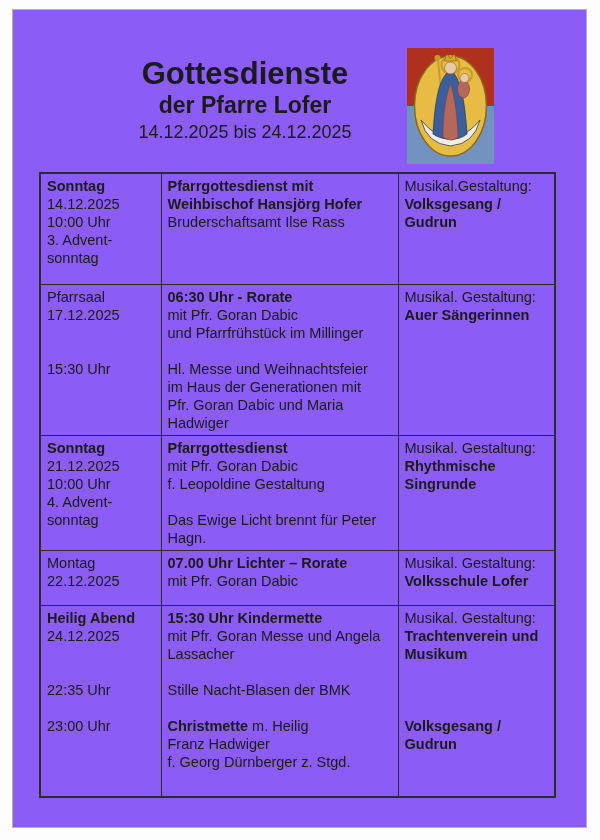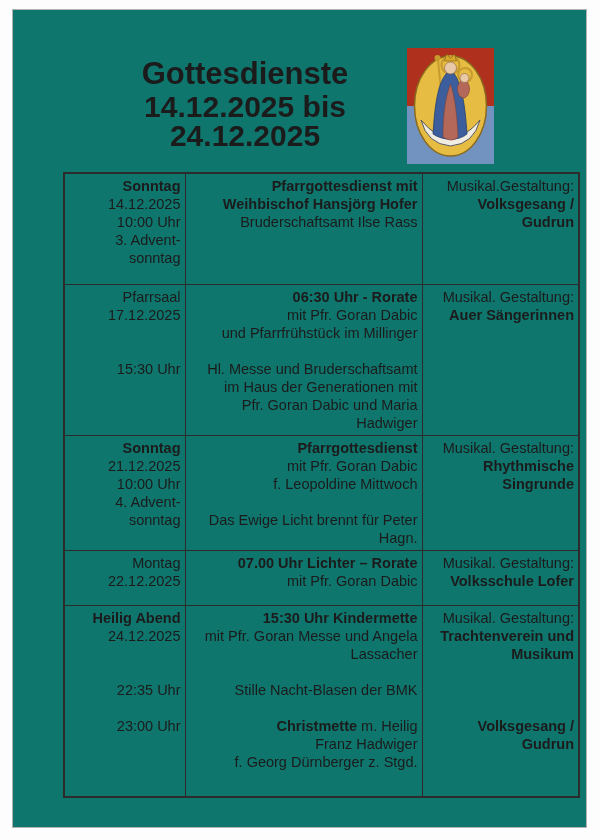--- a/index.html
+++ b/index.html
@@ -7,48 +7,47 @@
     width:600px; height:840px; position:relative;
     background:#fdfdfd;
     font-family:"Liberation Sans", sans-serif;
     color:#1b1b1b;
   }
   .page {
     position:absolute; left:12px; top:9px;
     width:575px; height:819px;
     box-sizing:border-box;
     border:1px solid #b3b3b3;
-    background:#0f766e;
+    background:#8b5cf6;
     overflow:hidden;
   }
   .doc-header {
     display:flex; align-items:flex-start;
     margin:38px 92px 0 50px;
   }
   .title-block {
     flex:1; text-align:center; padding:8px 0 0 20px;
   }
   .title-block h1 {
     margin:0; font-size:31px; line-height:36px; font-weight:bold;
   }
   .subtitle {
     font-size:23px; line-height:26px; font-weight:bold;
   }
   .daterange {
-    font-size:30px; line-height:29px; font-weight:bold;
+    font-size:18px; line-height:29px; font-weight:normal;
   }
   .emblem { width:87px; height:116px; flex:0 0 auto; display:block; }
 
   table.schedule {
     border-collapse:collapse;
     table-layout:fixed;
-    margin:8px 0 0 50px;
+    margin:8px 0 0 26px;
     width:515px;
     border:2px solid #2b2b2b;
-    text-align:right;
   }
   table.schedule td {
     border:1.5px solid #2b2b2b;
     vertical-align:top;
     padding:3px 4px 3px 6px;
     font-size:14.5px;
     line-height:18px;
     overflow:hidden;
   }
   col.c-date    { width:121px; }
@@ -63,20 +62,21 @@
   .bold { font-weight:bold; }
 </style>
 </head>
 <body>
 
 <div class="page">
 
   <div class="doc-header">
     <div class="title-block">
       <h1>Gottesdienste</h1>
+      <div class="subtitle">der Pfarre Lofer</div>
       <div class="daterange">14.12.2025 bis 24.12.2025</div>
     </div>
 
     <svg class="emblem" viewBox="0 0 87 116" xmlns="http://www.w3.org/2000/svg" aria-hidden="true">
       <rect x="0" y="0" width="87" height="58" fill="#ae301d"></rect>
       <rect x="0" y="58" width="87" height="58" fill="#7292c0"></rect>
       <ellipse cx="43.5" cy="58" rx="36" ry="50" fill="#e7bc42" stroke="#8a6a1f" stroke-width="1.5"></ellipse>
 
       <path d="M14 72 Q 43.5 108 73 72 Q 67 96 43.5 98 Q 20 96 14 72 Z" fill="#f2ede2" stroke="#55575e" stroke-width="1"></path>
 
@@ -130,42 +130,42 @@
             <div class="line"><span>17.12.2025</span></div>
             <div class="line">&nbsp;</div>
             <div class="line">&nbsp;</div>
             <div class="line"><span>15:30 Uhr</span></div>
           </td>
           <td>
             <div class="line"><span class="bold">06:30 Uhr - Rorate</span></div>
             <div class="line"><span>mit Pfr. Goran Dabic</span></div>
             <div class="line"><span>und Pfarrfrühstück im Millinger</span></div>
             <div class="line">&nbsp;</div>
-            <div class="line"><span>Hl. Messe und Bruderschaftsamt</span></div>
+            <div class="line"><span>Hl. Messe und Weihnachtsfeier</span></div>
             <div class="line"><span>im Haus der Generationen mit</span></div>
             <div class="line"><span>Pfr. Goran Dabic und Maria</span></div>
             <div class="line"><span>Hadwiger</span></div>
           </td>
           <td>
             <div class="line"><span>Musikal. Gestaltung:</span></div>
             <div class="line"><span class="bold">Auer Sängerinnen</span></div>
           </td>
         </tr>
         <tr>
           <td>
             <div class="line"><span class="bold">Sonntag</span></div>
             <div class="line"><span>21.12.2025</span></div>
             <div class="line"><span>10:00 Uhr</span></div>
             <div class="line"><span>4. Advent-</span></div>
             <div class="line"><span>sonntag</span></div>
           </td>
           <td>
             <div class="line"><span class="bold">Pfarrgottesdienst</span></div>
             <div class="line"><span>mit Pfr. Goran Dabic</span></div>
-            <div class="line"><span>f. Leopoldine Mittwoch</span></div>
+            <div class="line"><span>f. Leopoldine Gestaltung</span></div>
             <div class="line">&nbsp;</div>
             <div class="line"><span>Das Ewige Licht brennt für Peter</span></div>
             <div class="line"><span>Hagn.</span></div>
           </td>
           <td>
             <div class="line"><span>Musikal. Gestaltung:</span></div>
             <div class="line"><span class="bold">Rhythmische</span></div>
             <div class="line"><span class="bold">Singrunde</span></div>
           </td>
         </tr>

